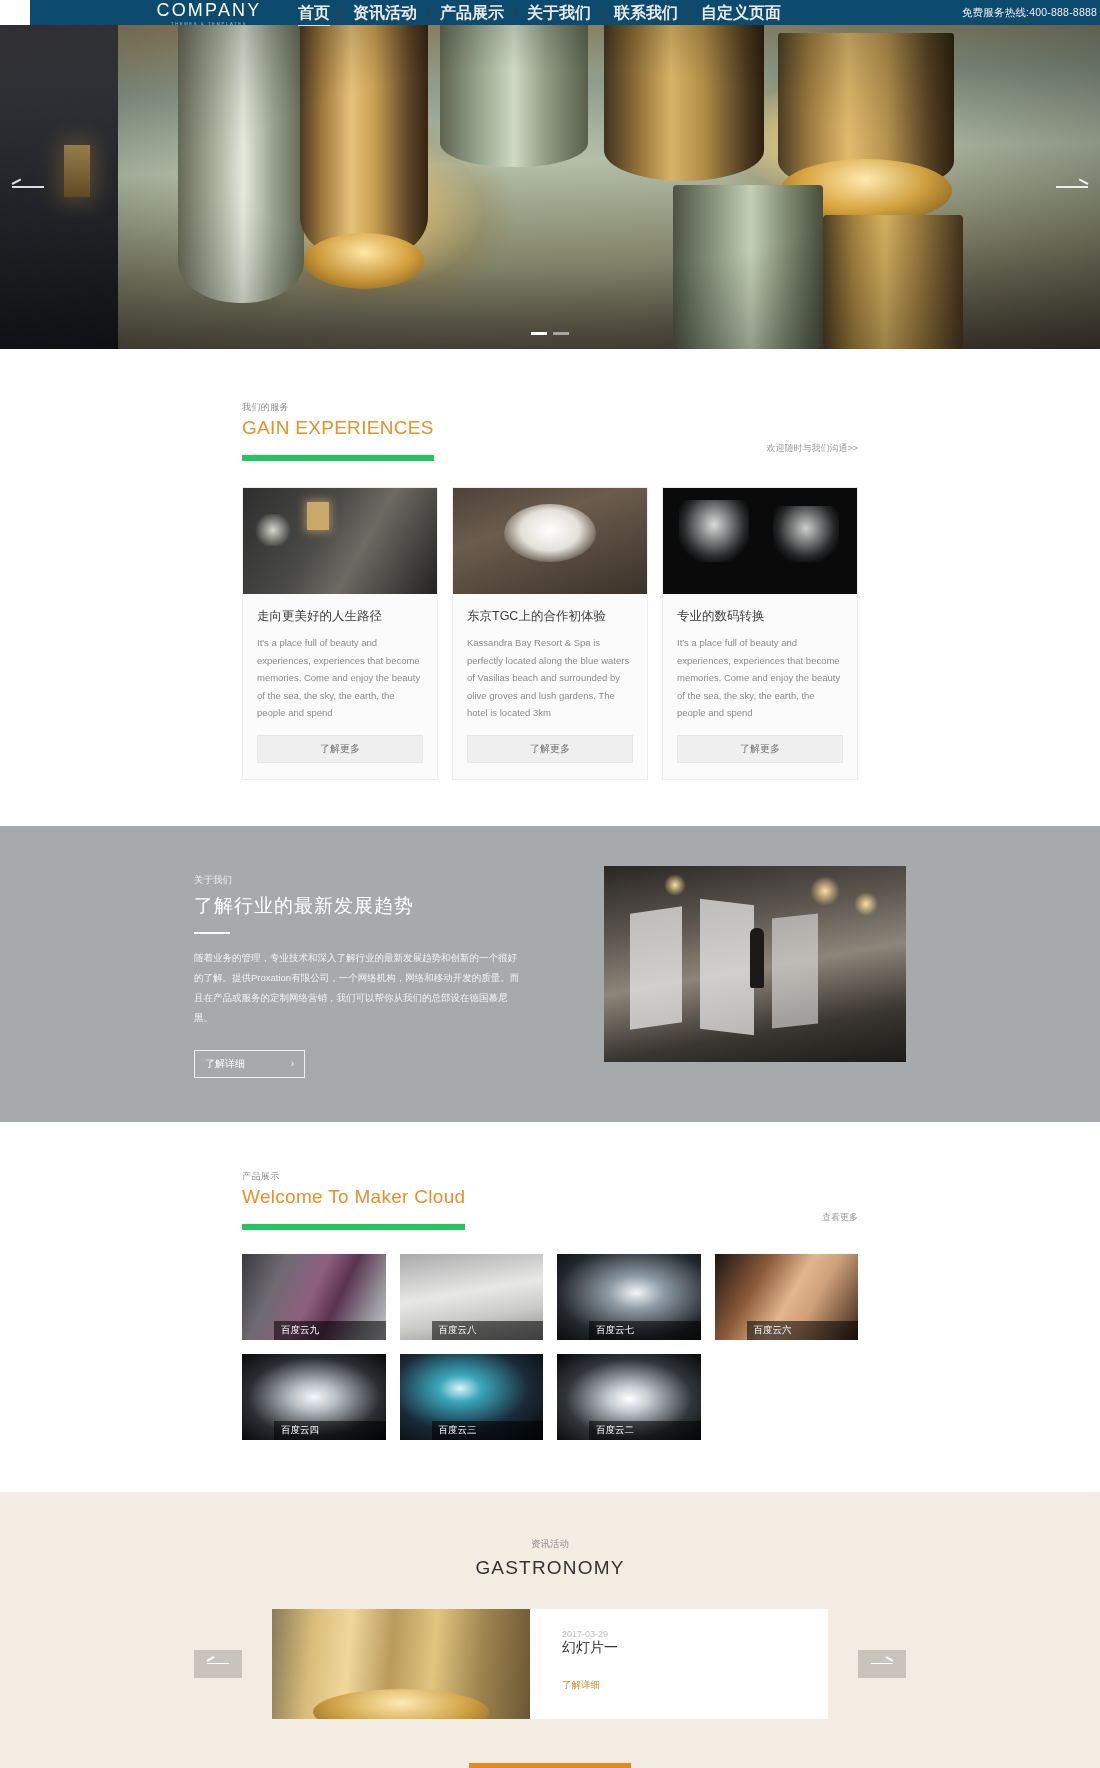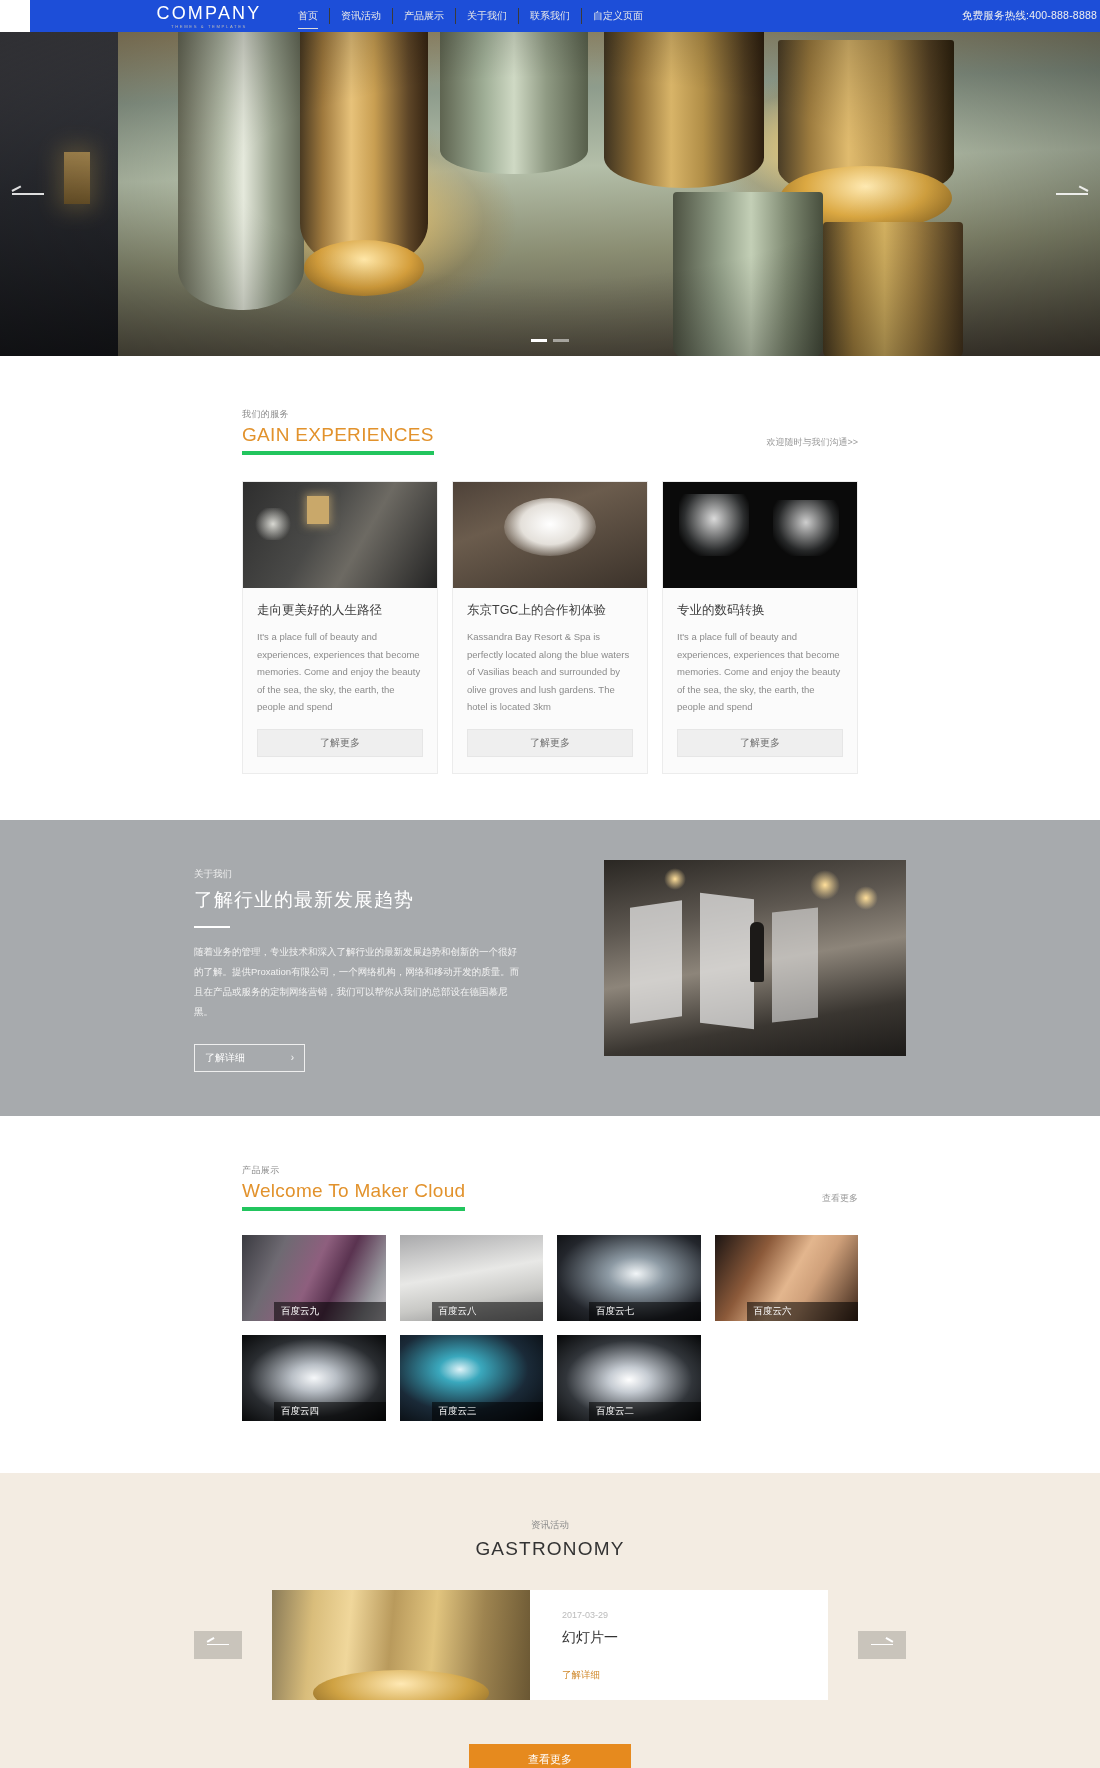--- a/index.html
+++ b/index.html
@@ -6,36 +6,36 @@
   html,body { width:1100px; }
   body {
     font-family:"Liberation Sans","DejaVu Sans",sans-serif;
     background:#fff; color:#333; font-size:12px;
     -webkit-font-smoothing:antialiased;
   }
   .page { width:1100px; margin:0 auto; position:relative; }
 
   
   .topbar {
-    height:32px; background:#1d4ed8; display:flex; align-items:center;
+    height:25px; background:#0c4a6e; display:flex; align-items:center;
     position:relative; z-index:30;margin-left:30px;
   }
   .topbar-inner { width:820px; margin:0 auto; display:flex; align-items:center; position:relative; }
   .logo { width:108px; text-align:center; line-height:1; padding-top:2px; }
   .logo-main {
     font-size:18px; letter-spacing:2.2px; color:#fff; font-weight:300;
     font-family:"Liberation Sans",sans-serif;
   }
   .logo-sub {
     font-size:4.2px; letter-spacing:1.6px; color:#b9b9b9; margin-top:3px;
   }
   .nav { display:flex; align-items:center; margin-left:24px; }
   .nav a {
-    color:#e9e9e9; text-decoration:none; font-size:10px; padding:0 11px;
-    position:relative; line-height:16px; white-space:nowrap;
+    color:#e9e9e9; text-decoration:none; font-size:16px; padding:0 11px;
+    position:relative; line-height:16px; white-space:nowrap;font-weight:bold;
   }
   .nav a + a { border-left:1px solid #3a3a3a; }
   .nav a.active:after {
     content:""; position:absolute; left:11px; right:11px; bottom:-5px;
     height:1px; background:#dcdcdc;
   }
   .hotline {
     position:absolute; right:-122px; color:#efefef; font-size:10.5px;
     letter-spacing:.2px; white-space:nowrap;
   }
@@ -98,21 +98,21 @@
   .hero-dots { position:absolute; left:50%; transform:translateX(-50%); bottom:14px; display:flex; gap:6px; }
   .hero-dots i { display:block; width:16px; height:3px; background:rgba(255,255,255,.5); cursor:pointer; }
   .hero-dots i.on { background:#fff; }
 
   
   .wrap { width:616px; margin:0 auto; }
   .sec-head { display:flex; align-items:flex-end; justify-content:space-between; }
   .sec-kicker { font-size:9px; color:#8a8a8a; letter-spacing:.4px; margin-bottom:3px; }
   .sec-title {
     font-size:19px; color:#e2922c; font-weight:400; letter-spacing:.3px;
-    border-bottom:4px solid #22c55e; padding-bottom:5px; display:inline-block;
+    border-bottom:6px solid #22c55e; padding-bottom:16px; display:inline-block;
   }
   .sec-link { font-size:9px; color:#9a9a9a; text-decoration:none; padding-bottom:6px; }
 
   
   .services { padding:52px 0 46px; background:#fff; }
   .cards { display:flex; gap:14px; margin-top:26px;justify-content:space-between; }
   .card { flex:1; background:#fbfbfb; border:1px solid #ececec; }
   .card-img { height:106px; position:relative; overflow:hidden; }
   .ci1 { background:linear-gradient(120deg,#2e2e2e 0%,#4a4a48 40%,#6d6a63 60%,#232323 100%); }
   .ci1:after{content:"";position:absolute;left:64px;top:14px;width:22px;height:28px;background:#c9a86a;box-shadow:0 0 8px 2px rgba(210,180,120,.6);}
@@ -198,21 +198,21 @@
   .news-card { flex:1; margin:0 30px; background:#fff; display:flex; height:110px; overflow:hidden; }
   .news-img {
     width:258px; flex:0 0 258px; position:relative; overflow:hidden;
     background:linear-gradient(95deg,#8a7b58 0%,#d9bd7b 16%,#f0d79b 30%,#b99a5c 46%,#e2c57f 62%,#9e8450 80%,#6a5733 100%);
   }
   .news-img:after{
     content:""; position:absolute; left:16%; bottom:-16px; width:68%; height:46px; border-radius:50%;
     background:radial-gradient(ellipse at 50% 30%,#ffe9b4,#cfa243 55%,#7a5a20);
   }
   .news-body { padding:20px 0 0 32px; }
-  .news-date { font-size:9px; color:#bbb; margin-bottom:9px; }
+  .news-date { font-size:9px; color:#bbb; }
   .news-h { font-size:14px; color:#333; font-weight:400; }
   .news-more { display:inline-block; margin-top:22px; font-size:9.5px; color:#d08a2e; text-decoration:none; }
   .news-btn {
     display:block; width:162px; height:31px; line-height:31px; margin:44px auto 0;
     background:#e68a1e; color:#fff; text-align:center; font-size:11px;
     text-decoration:none; cursor:pointer;
   }
 </style>
 </head>
 <body>

